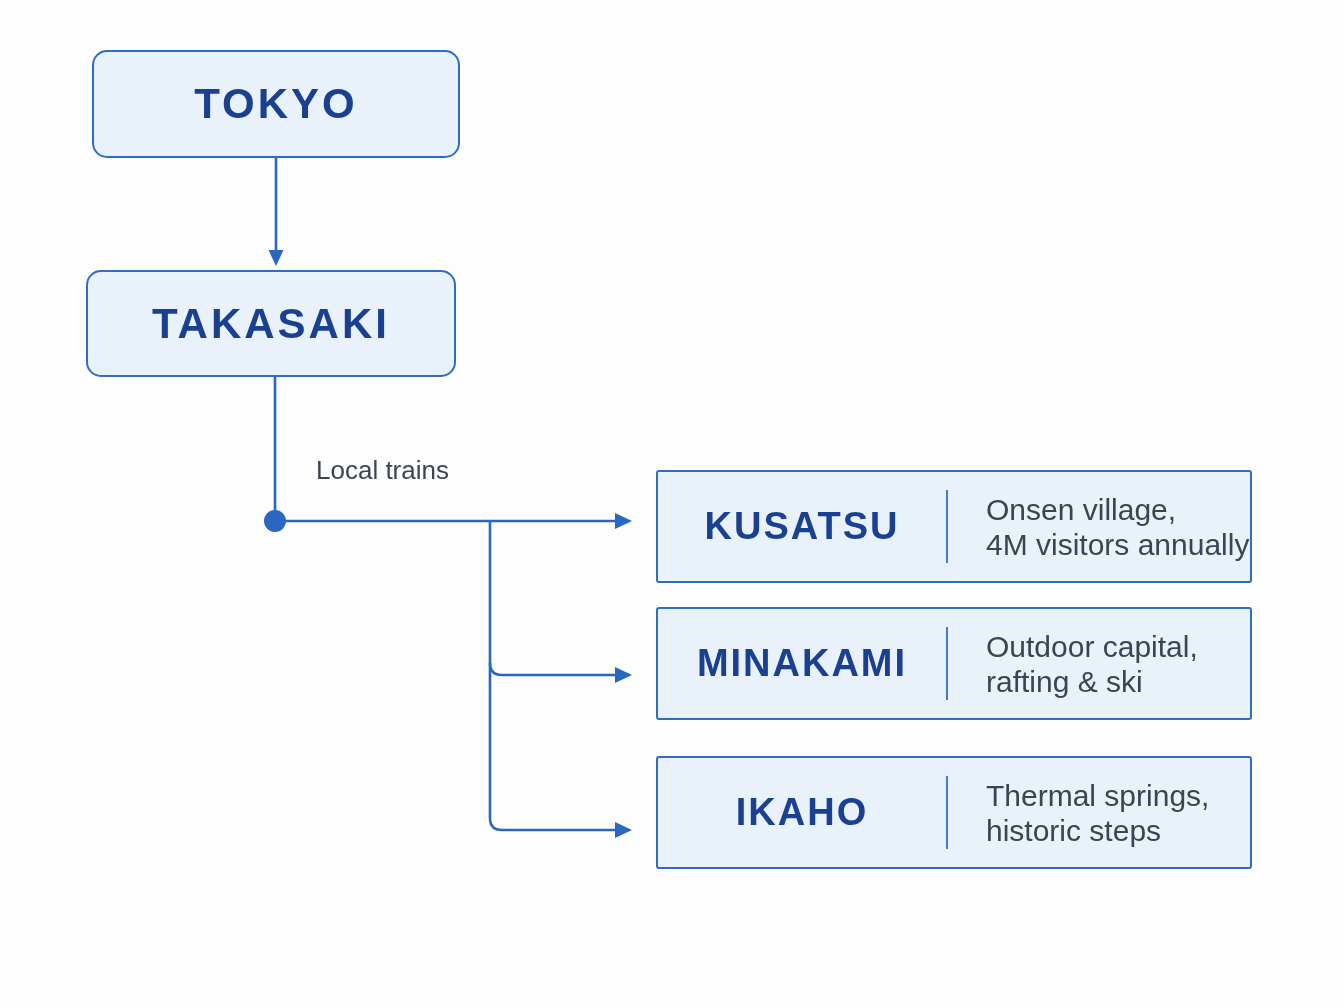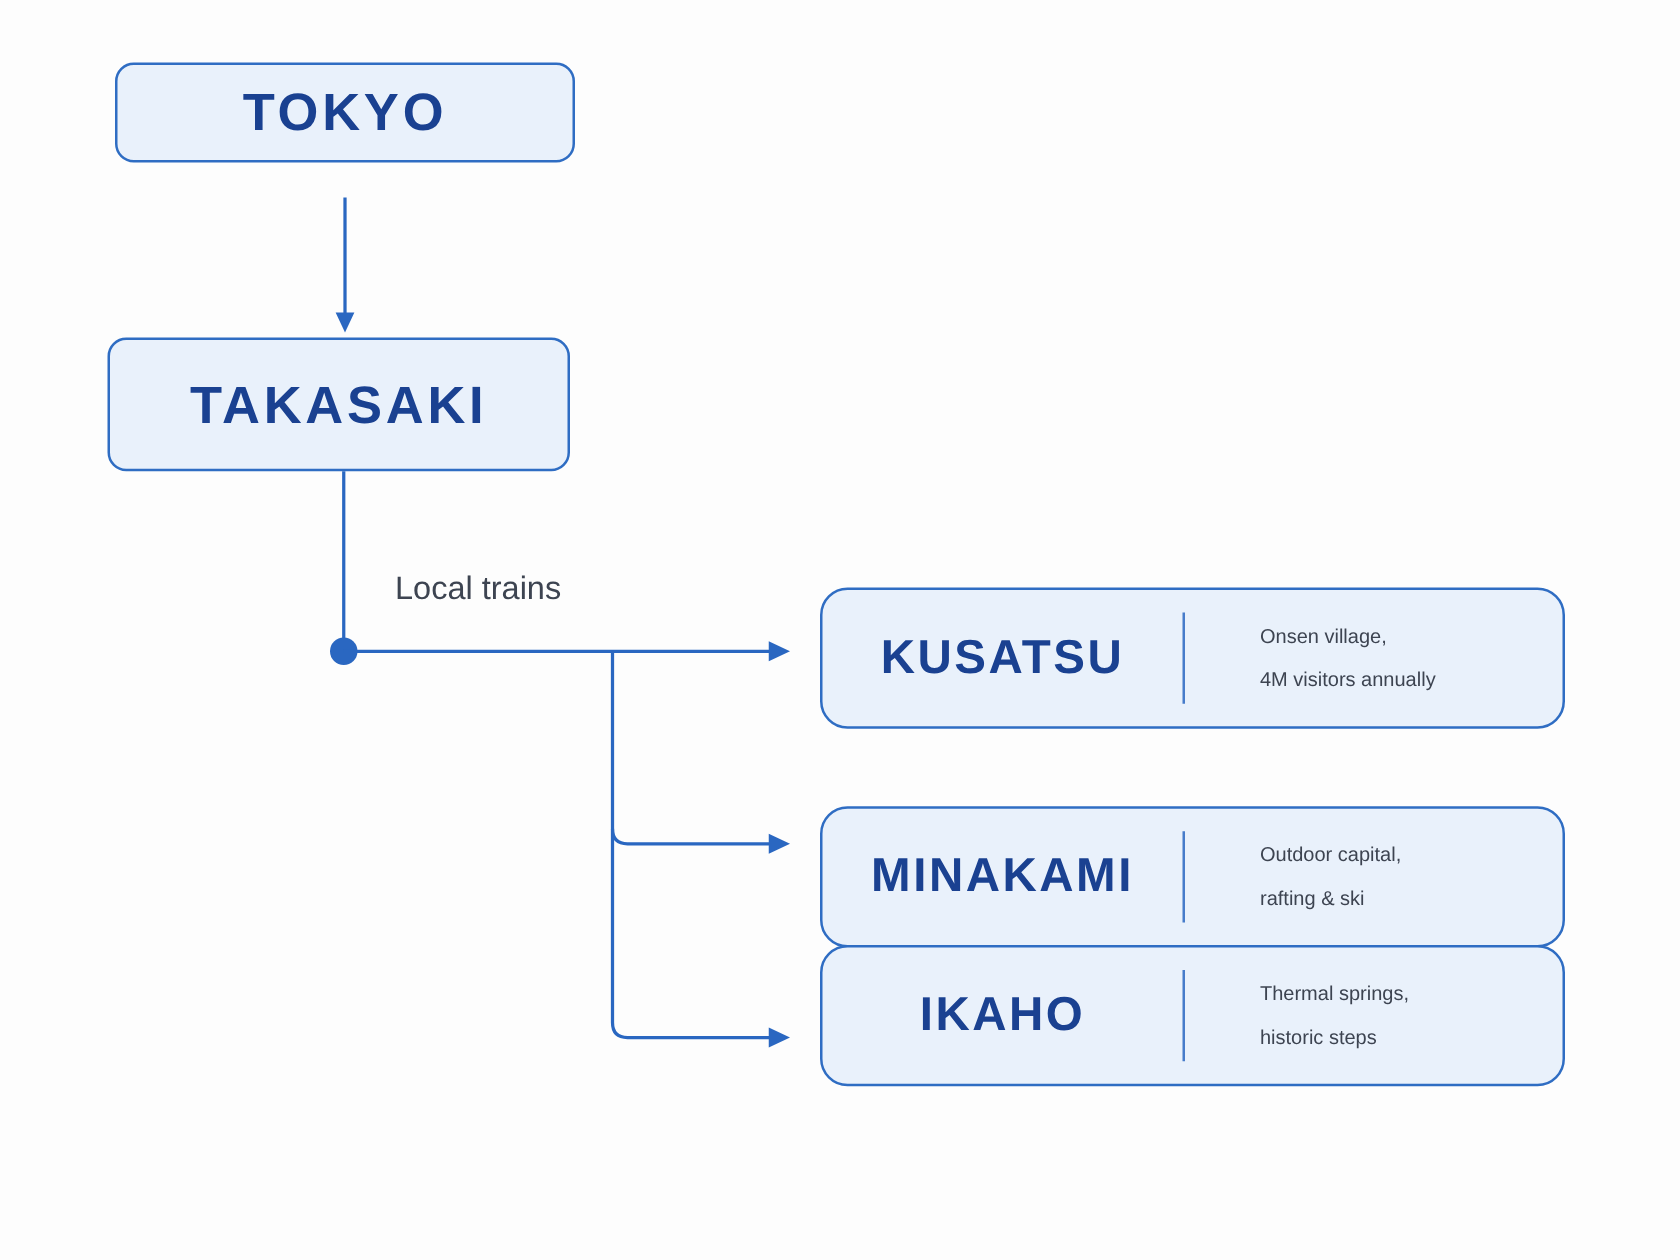--- a/index.html
+++ b/index.html
@@ -64,21 +64,21 @@
     color: var(--label-text);
     white-space: nowrap;
   }
   .dest-box {
     position: absolute;
     left: 656px;
     width: 596px;
     height: 113px;
     background: var(--box-fill);
     border: 2.5px solid var(--box-border);
-    border-radius: 22px;
+    border-radius: 3px;
     display: flex;
     align-items: center;
   }
   .dest-name-wrap {
     flex: 0 0 288px;
     text-align: center;
   }
   .dest-name {
     font-size: 38px;
     font-weight: 700;
@@ -87,22 +87,22 @@
     white-space: nowrap;
   }
   .dest-divider {
     flex: 0 0 2px;
     width: 2px;
     height: 73px;
     background: var(--accent-line);
     opacity: 0.85;
   }
   .dest-desc {
-    margin-left: 60px;
-    font-size: 16px;
+    margin-left: 38px;
+    font-size: 30px;
     line-height: 35px;
     color: var(--label-text);
   }
   .dest-desc span { display: block; white-space: nowrap; }
 </style>
 </head>
 <body>
 
 <div class="canvas">
 
@@ -118,21 +118,21 @@
     <line class="edge-line" x1="275" y1="521" x2="616" y2="521"></line>
     <polygon class="arrowhead" points="615,513 615,529 632,521"></polygon>
 
     <path class="edge-line" d="M490,521 L490,818 Q490,830 502,830 L616,830"></path>
     <polygon class="arrowhead" points="615,822 615,838 632,830"></polygon>
 
     <path class="edge-line" d="M490,663 Q490,675 502,675 L616,675"></path>
     <polygon class="arrowhead" points="615,667 615,683 632,675"></polygon>
   </svg>
 
-  <div class="city-box" style="left:92px; top:50px; width:368px; height:80px;">
+  <div class="city-box" style="left:92px; top:50px; width:368px; height:108px;">
     <span class="city-name">TOKYO</span>
   </div>
 
 
   <div class="city-box" style="left:86px; top:270px; width:370px; height:107px;">
     <span class="city-name">TAKASAKI</span>
   </div>
 
   <div class="edge-label" style="left:316px; top:415px;margin-top:40px;">Local trains</div>
 
@@ -140,21 +140,21 @@
     <div class="dest-name-wrap">
       <span class="dest-name">KUSATSU</span>
     </div>
     <div class="dest-divider"></div>
     <div class="dest-desc">
       <span>Onsen village,</span>
       <span>4M visitors annually</span>
     </div>
   </div>
 
-  <div class="dest-box" style="top:645px;">
+  <div class="dest-box" style="top:607px;">
     <div class="dest-name-wrap">
       <span class="dest-name">MINAKAMI</span>
     </div>
     <div class="dest-divider"></div>
     <div class="dest-desc">
       <span>Outdoor capital,</span>
       <span>rafting &amp; ski</span>
     </div>
   </div>
 

